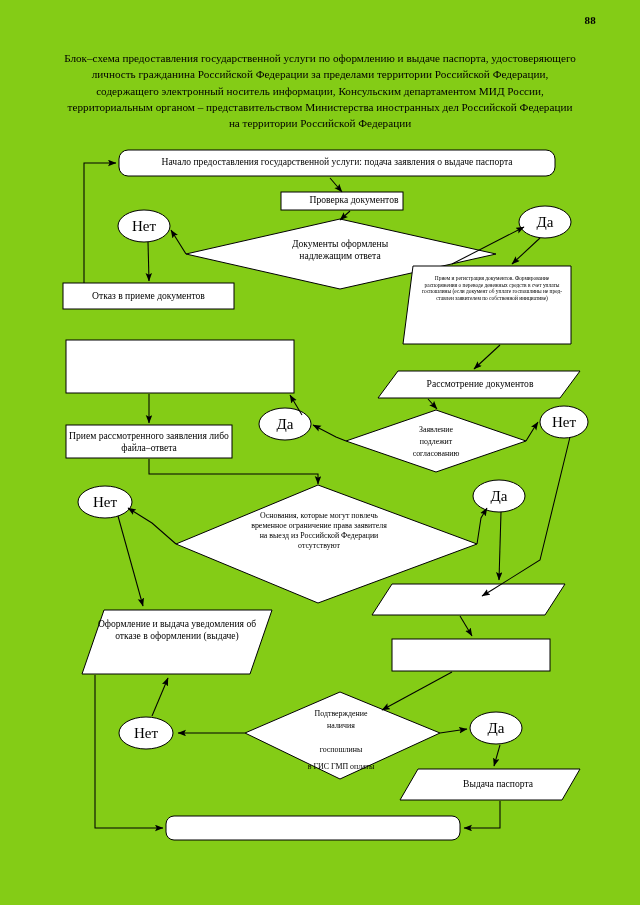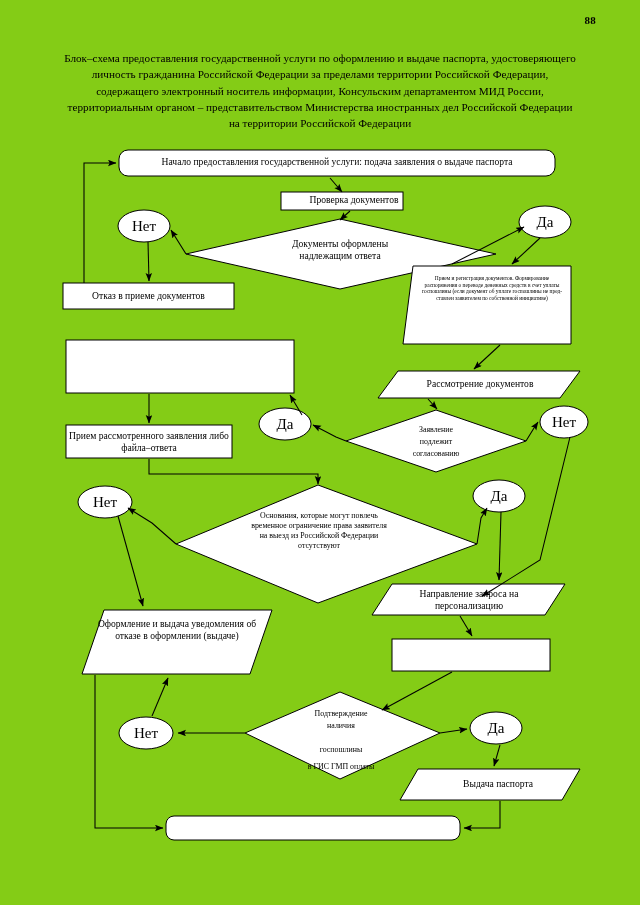--- a/index.html
+++ b/index.html
@@ -210,21 +210,20 @@
 
   <div class="nodetext small" style="left:248px; top:511px; width:142px;">Основания, которые могут повлечь временное ограничение права заявителя на выезд из Российской Федерации отсутствуют</div>
 
   <div class="nodetext" style="left:69px; top:430px; width:160px;">Прием рассмотренного заявления либо файла–ответа</div>
 
   <div class="nodetext lbl" style="left:85px; top:496px; width:40px;">Нет</div>
   <div class="nodetext lbl" style="left:479px; top:490px; width:40px;">Да</div>
 
   <div class="nodetext" style="left:97px; top:618px; width:160px;">Оформление и выдача уведомления об отказе в оформлении (выдаче)</div>
 
-  <div class="nodetext" style="left:395px; top:588px; width:148px;">Направление запроса на персонализацию</div>
 
 
   <div class="nodetext small" style="left:283px; top:709px; width:116px;">Подтверждение</div>
   <div class="nodetext small" style="left:283px; top:721px; width:116px;">наличия</div>
   <div class="nodetext small" style="left:283px; top:762px; width:116px;">в ГИС ГМП оплаты</div>
   <div class="nodetext small" style="left:283px; top:745px; width:116px;">госпошлины</div>
 
   <div class="nodetext lbl" style="left:126px; top:727px; width:40px;">Нет</div>
   <div class="nodetext lbl" style="left:476px; top:722px; width:40px;">Да</div>
 

